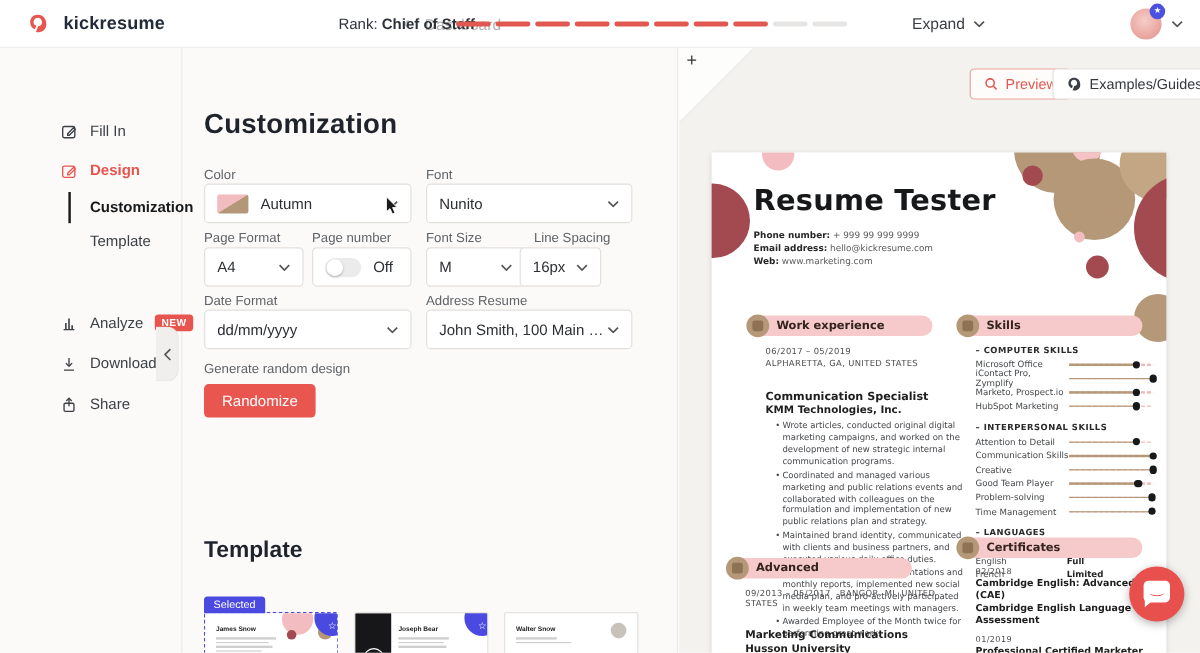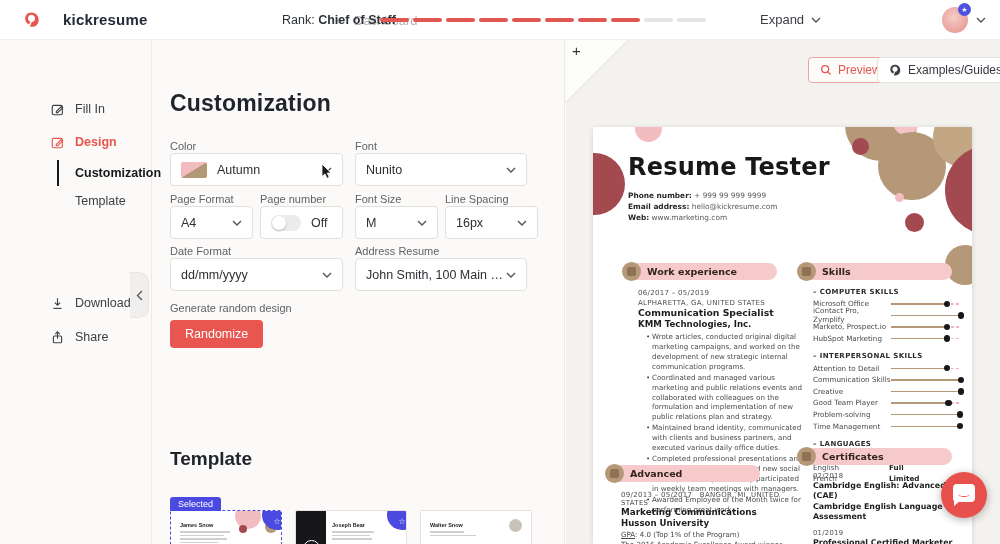--- a/index.html
+++ b/index.html
@@ -1,21 +1,21 @@
 <!DOCTYPE html>
 <html><head>
 <meta charset="utf-8">
 <style>
   *{margin:0;padding:0;box-sizing:border-box}
   html,body{width:1000px;height:544px;overflow:hidden}
   body{font-family:"Liberation Sans",sans-serif;background:#fbfaf9;position:relative;color:#2b2f36}
   svg{display:block}
   
   .topbar{position:absolute;left:0;top:0;width:1000px;height:40px;background:#fff;border-bottom:1px solid #f0eeec;z-index:30}
-  .logo{position:absolute;left:22px;top:10px;display:flex;align-items:center;gap:22px}
+  .logo{position:absolute;left:22px;top:10px;display:flex;align-items:center;gap:12px}
   .logo-text{font-weight:bold;font-size:15px;color:#222b38;letter-spacing:.2px}
   .crumb-back{position:absolute;left:336px;top:11px;color:#b9b9b9}
   .crumb{position:absolute;left:354px;top:13px;font-size:13px;color:#b5b3b1}
   .rank{position:absolute;left:282px;top:13px;font-size:12.5px;color:#2d3138;white-space:nowrap}
   .rank b{font-weight:bold}
   .progress{position:absolute;left:380px;top:18px;display:flex;gap:4px}
   .seg{width:29px;height:4px;border-radius:2px;background:#e7e5e3}
   .seg.filled{background:#e15852}
   .expand{position:absolute;left:760px;top:12px;display:flex;align-items:center;gap:7px;font-size:13px;color:#3c4046;cursor:pointer}
   .avatar-wrap{position:absolute;left:942px;top:7px;display:flex;align-items:center;gap:8px}
@@ -72,21 +72,21 @@
   .col{position:absolute;top:136px}
   .col-l{left:30px;width:184px}
   .col-r{left:205px;width:163px}
   .pill{position:relative;height:17px;background:#f6caca;border-radius:9px;margin-left:2px;width:152px}
   .pill .ptxt{position:absolute;left:22px;top:3px;font-size:9.5px;font-weight:bold;color:#33231f}
   .picon{position:absolute;left:-3px;top:-1px;width:19px;height:19px;border-radius:50%;background:#b49878}
   .picon:after{content:"";position:absolute;left:5px;top:5px;width:9px;height:9px;border-radius:2px;background:#8d7253}
   .entry{margin:9px 0 0 15px;color:#46494d}
   .edates{font-size:7px;color:#4f4f4f;letter-spacing:.3px}
   .eloc{font-size:7px;color:#4f4f4f;letter-spacing:.3px;margin-top:2px}
-  .erole{font-size:9.3px;font-weight:bold;color:#1e1e1e;margin-top:0}
+  .erole{font-size:9.3px;font-weight:bold;color:#1e1e1e;margin-top:18px}
   .ecompany{font-size:8.6px;font-weight:bold;color:#1e1e1e;margin-top:1px}
   .bullets{margin:3px 0 0 8px;list-style:none}
   .bullets li{font-size:7.1px;line-height:1.4;color:#46494d;position:relative;padding-left:6px;margin-bottom:1px}
   .bullets li:before{content:"•";position:absolute;left:0;top:0}
   .edu-extra{font-size:7.1px;line-height:1.45;color:#46494d;margin-top:2px}
   .u{text-decoration:underline}
   .sk-group{font-size:7px;font-weight:bold;color:#2a2a2a;letter-spacing:.4px;margin:8px 0 2px 15px}
   .sk-row{display:flex;align-items:center;height:11.6px;margin-left:15px}
   .sk-name{flex:1;font-size:7.2px;color:#45484b}
   .slider{width:70px;height:9px;position:relative;flex:none}
@@ -171,20 +171,32 @@
         </svg>
       </span>
     <span>Design</span>
   </div>
   <div class="nav-sub current" style="top:122px">
     <span>Customization</span>
   </div>
   <div class="nav-sub" style="top:150px">
     <span>Template</span>
   </div>
+  <div class="nav-item" style="top:217px">
+    <span class="nicon">
+        <svg width="15" height="15" viewBox="0 0 20 20" fill="none" stroke="currentColor" stroke-width="1.8">
+          <path d="M4 17h12" stroke-width="1.3"></path>
+          <path d="M6.5 16.5V9.5"></path>
+          <path d="M10 16.5V4.5"></path>
+          <path d="M13.5 16.5V12"></path>
+        </svg>
+      </span>
+    <span>Analyze</span>
+    <span class="badge-new">NEW</span>
+  </div>
   <div class="nav-item" style="top:251px">
     <span class="nicon">
         <svg width="15" height="15" viewBox="0 0 20 20" fill="none" stroke="currentColor" stroke-width="1.5">
           <path d="M10 3v9"></path>
           <path d="M6.5 8.8L10 12.3l3.5-3.5"></path>
           <path d="M4.5 16.5h11"></path>
         </svg>
       </span>
     <span>Download</span>
   </div>
@@ -253,21 +265,21 @@
   <div class="field" style="left:225px;top:166px;width:83px">
     <span class="val">M</span>
     <span>
         <svg width="10" height="6" viewBox="0 0 10 6">
           <path d="M1 1l4 4 4-4" stroke="#555" fill="none" stroke-width="1.4"></path>
         </svg>
       </span>
   </div>
 
   <span class="flabel" style="left:315px;top:153px">Line Spacing</span>
-  <div class="field" style="left:315px;top:166px;width:93px">
+  <div class="field" style="left:303px;top:166px;width:68px">
     <span class="val">16px</span>
     <span>
         <svg width="10" height="6" viewBox="0 0 10 6">
           <path d="M1 1l4 4 4-4" stroke="#555" fill="none" stroke-width="1.4"></path>
         </svg>
       </span>
   </div>
 
   <span class="flabel" style="left:40px;top:205px">Date Format</span>
   <div class="field" style="left:40px;top:218px;width:173px">

